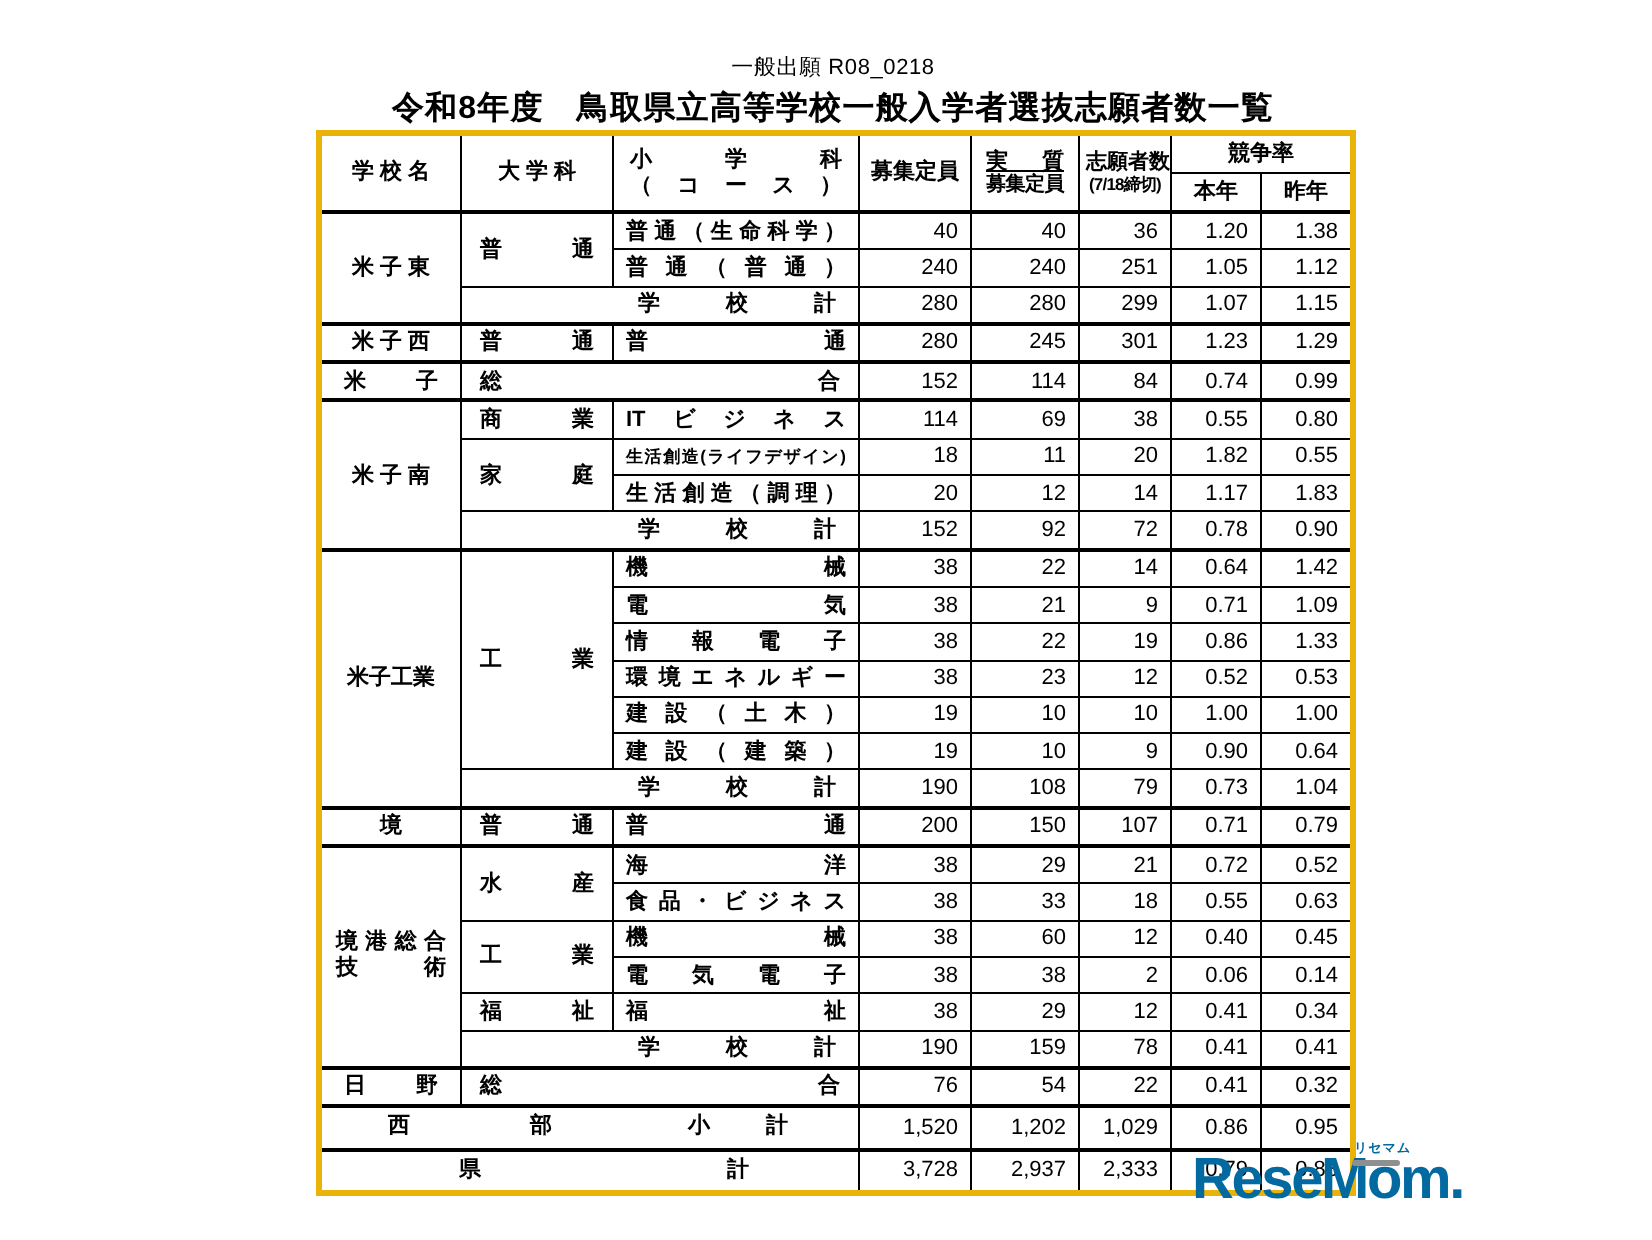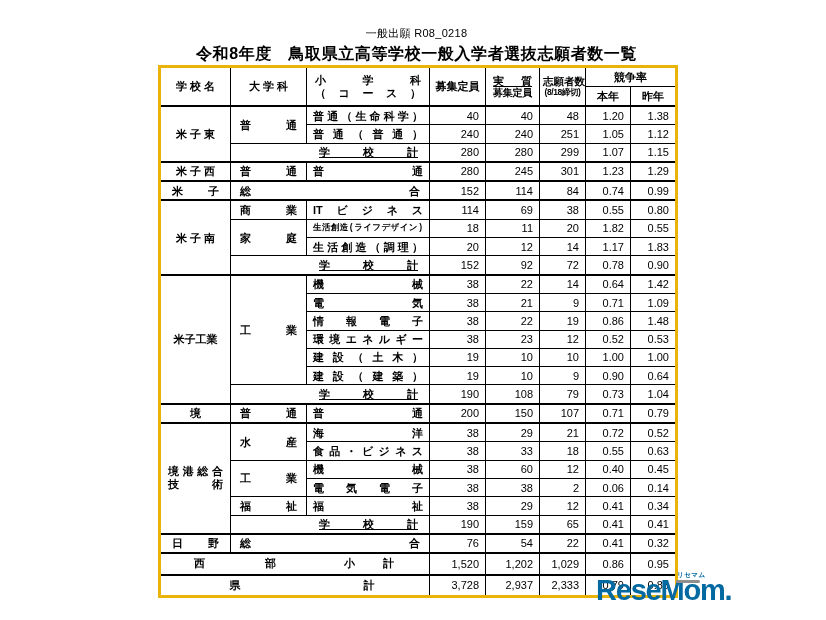--- a/index.html
+++ b/index.html
@@ -29,25 +29,25 @@
   th { font-weight: 600; height: 18px; }
   td { height: 17.3px; }
   tr.g > th, tr.g > td { border-top: 2px solid #000; }
 
   .c  { text-align: center; }
   .sp { text-align: justify; text-align-last: justify; text-justify: inter-character; }
   .d  { padding: 0 9px; }        
   .m  { padding: 0 6px; }        
   .s2 { padding: 0 11px; }       
   .combo { padding: 0 9px; }     
-  .sm { font-size: 8.5px; letter-spacing: 0; font-family: Liberation Mono, monospace; }
+  .sm { font-size: 8.5px; letter-spacing: 0; }
   .num { text-align: right; padding-right: 6px; font-weight: 500; }
   .tall { height: 19.5px; }
 
-  .tot { margin-left: 77px; padding: 0 11px; text-align: justify; text-align-last: justify; text-justify: inter-character; text-decoration: underline; }
+  .tot { margin-left: 77px; padding: 0 11px; text-align: justify; text-align-last: justify; text-justify: inter-character; }
 
   .ml div { padding: 0 7px; line-height: 1.25; }
 
   .mh  { padding: 0 8px; }
   .ah  { padding: 0 7px; text-decoration: underline; }
   .ah2 { font-size: 10px; text-align: center; letter-spacing: -0.3px; }
   .ap1 { font-size: 10.5px; text-align: right; }
   .ap2 { font-size: 8.5px; text-align: center; letter-spacing: -0.4px; }
 
   .split { display: flex; width: 100%; }
@@ -101,38 +101,38 @@
           <div class="sp mh">小学科</div>
           <div class="sp mh">（コース）</div>
         </th>
         <th rowspan="2" class="c">募集定員</th>
         <th rowspan="2">
           <div class="sp ah">実質</div>
           <div class="ah2">募集定員</div>
         </th>
         <th rowspan="2">
           <div class="ap1">志願者数</div>
-          <div class="ap2">(8/18締切)</div>
+          <div class="ap2">(7/18締切)</div>
         </th>
         <th colspan="2" class="c">競争率</th>
       </tr>
       <tr>
         <th class="c">本年</th>
         <th class="c">昨年</th>
       </tr>
     </thead>
     <tbody>
 
       <tr class="g">
         <td rowspan="3" class="c">米 子 東</td>
         <td rowspan="2" class="sp d">普通</td>
         <td class="sp m">普通（生命科学）</td>
         <td class="num">40</td>
         <td class="num">40</td>
-        <td class="num">48</td>
+        <td class="num">36</td>
         <td class="num">1.20</td>
         <td class="num">1.38</td>
       </tr>
       <tr>
         <td class="sp m">普通（普通）</td>
         <td class="num">240</td>
         <td class="num">240</td>
         <td class="num">251</td>
         <td class="num">1.05</td>
         <td class="num">1.12</td>
@@ -224,21 +224,21 @@
         <td class="num">9</td>
         <td class="num">0.71</td>
         <td class="num">1.09</td>
       </tr>
       <tr>
         <td class="sp m">情報電子</td>
         <td class="num">38</td>
         <td class="num">22</td>
         <td class="num">19</td>
         <td class="num">0.86</td>
-        <td class="num">1.48</td>
+        <td class="num">1.33</td>
       </tr>
       <tr>
         <td class="sp m">環境エネルギー</td>
         <td class="num">38</td>
         <td class="num">23</td>
         <td class="num">12</td>
         <td class="num">0.52</td>
         <td class="num">0.53</td>
       </tr>
       <tr>
@@ -325,21 +325,21 @@
         <td class="num">12</td>
         <td class="num">0.41</td>
         <td class="num">0.34</td>
       </tr>
       <tr>
         <td colspan="2">
             <div class="tot">学校計</div>
           </td>
         <td class="num">190</td>
         <td class="num">159</td>
-        <td class="num">65</td>
+        <td class="num">78</td>
         <td class="num">0.41</td>
         <td class="num">0.41</td>
       </tr>
 
       <tr class="g">
         <td class="sp s2">日野</td>
         <td colspan="2" class="sp combo">総合</td>
         <td class="num">76</td>
         <td class="num">54</td>
         <td class="num">22</td>

